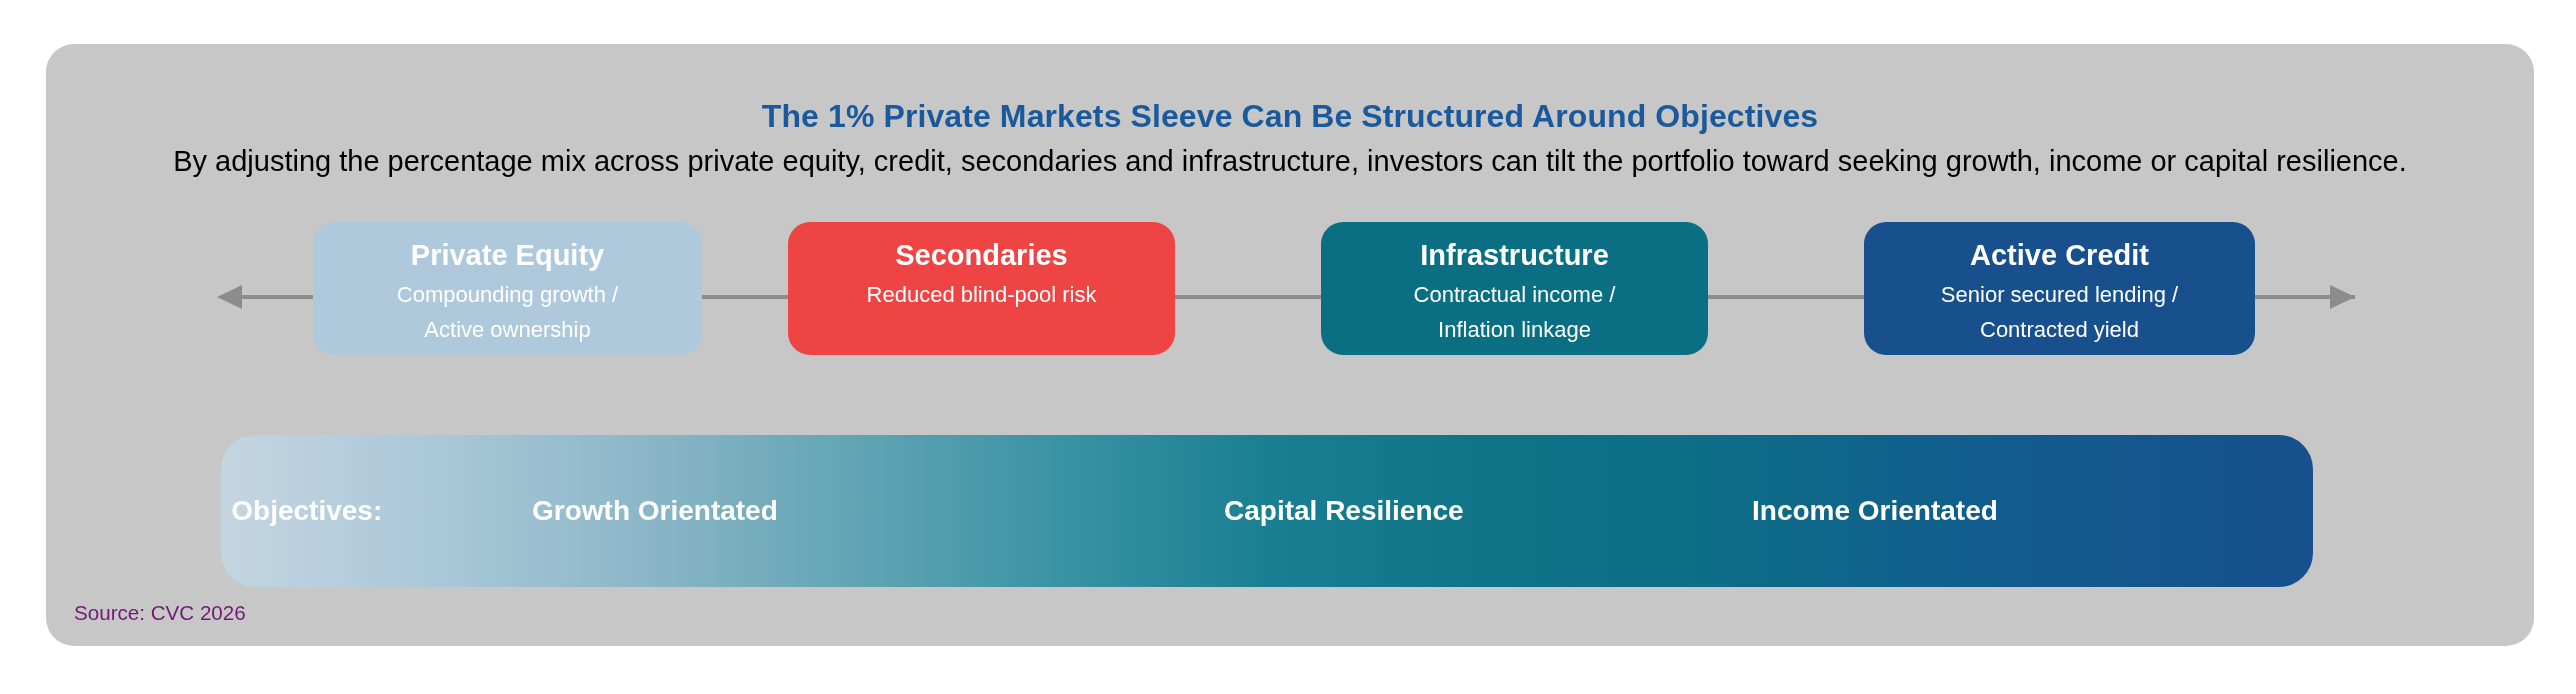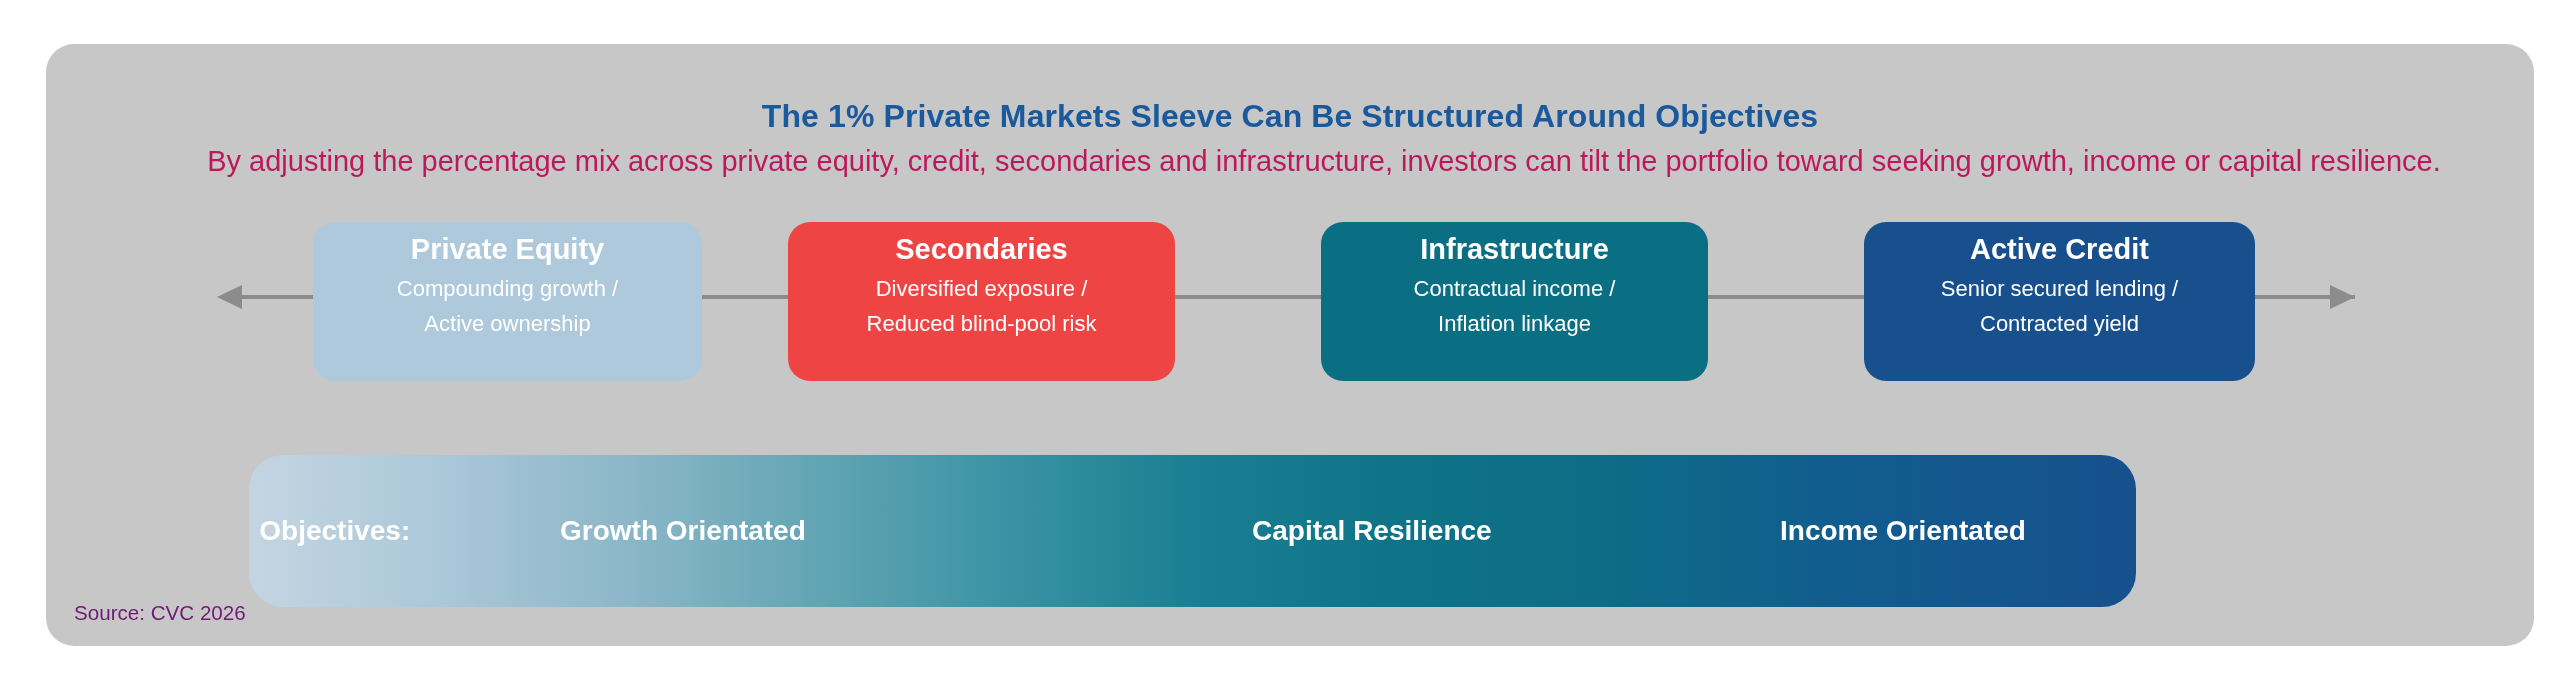--- a/index.html
+++ b/index.html
@@ -25,35 +25,34 @@
   .axis-line{
     position:absolute;top:251px;left:194px;width:2115px;height:3.7px;
     background:#8c8c8c;
   }
   .arrowhead{
     position:absolute;top:241px;width:25px;height:24px;background:#8c8c8c;
   }
   .arrowhead.left{left:171px;clip-path:polygon(100% 0,0 50%,100% 100%);}
   .arrowhead.right{left:2284px;clip-path:polygon(0 0,100% 50%,0 100%);}
   .pillar{
-    position:absolute;top:178px;height:159px;border-radius:22px;
-    color:#ffffff;text-align:center;box-sizing:border-box;padding-top:10px;
+    position:absolute;top:178px;height:133px;border-radius:22px;
+    color:#ffffff;text-align:center;box-sizing:border-box;padding-top:16px;
   }
   .pillar-title{font-size:29px;font-weight:700;line-height:34px;}
   .pillar-line{font-size:22px;font-weight:400;line-height:35px;}
   .pillar-body{margin-top:5.1px;}
   .pillar-1{left:267px;width:389px;}
   .pillar-2{left:742px;width:387px;}
   .pillar-3{left:1275px;width:387px;}
   .pillar-4{left:1818px;width:391px;}
   .objectives-bar{
-    position:absolute;left:175px;top:411px;width:1887px;height:152px;
+    position:absolute;left:175px;top:391px;width:2092px;height:152px;
     border-radius:34px;
     background:linear-gradient(90deg,#c4d5e1,#17508d);
-    margin-left:28px;
   }
   .bar-label{
     position:absolute;top:50%;transform:translateY(-50%);
     color:#ffffff;font-weight:700;font-size:28px;white-space:nowrap;
   }
   .bar-label.objectives{left:10.3px;}
   .bar-label.growth{left:311px;}
   .bar-label.capital{left:1003px;}
   .bar-label.income{left:1531px;}
   .source{
@@ -61,38 +60,37 @@
     font-size:20.6px;color:#3d3d3d;
   }
 </style>
 </head>
 <body style="background: rgb(255, 255, 255);">
 
 <div class="card" style="background: rgb(199, 199, 199);">
 
   <div class="title" style="color: rgb(26, 90, 156);">The 1% Private Markets Sleeve Can Be Structured Around Objectives</div>
 
-  <div class="subtitle" style="color: #be185d; margin-left: 34px;">By adjusting the percentage mix across private equity, credit, secondaries and infrastructure, investors can tilt the portfolio toward seeking growth, income or capital resilience.</div>
+  <div class="subtitle" style="color: #000000;">By adjusting the percentage mix across private equity, credit, secondaries and infrastructure, investors can tilt the portfolio toward seeking growth, income or capital resilience.</div>
 
   <div class="arrowhead left" style="background: rgb(140, 140, 140);"></div>
   <div class="axis-line" style="background: rgb(140, 140, 140);"></div>
   <div class="arrowhead right" style="background: rgb(140, 140, 140);"></div>
 
   <div class="pillar pillar-1" style="background: rgb(174, 201, 219);">
     <div class="pillar-title">Private Equity</div>
     <div class="pillar-body">
       <div class="pillar-line">Compounding growth /</div>
       <div class="pillar-line">Active ownership</div>
     </div>
   </div>
 
   <div class="pillar pillar-2" style="background: #ef4444;">
     <div class="pillar-title">Secondaries</div>
     <div class="pillar-body">
-      <div class="pillar-line">Diversified exposure /</div>
       <div class="pillar-line">Reduced blind-pool risk</div>
     </div>
   </div>
 
   <div class="pillar pillar-3" style="background: rgb(11, 111, 131);">
     <div class="pillar-title">Infrastructure</div>
     <div class="pillar-body">
       <div class="pillar-line">Contractual income /</div>
       <div class="pillar-line">Inflation linkage</div>
     </div>

